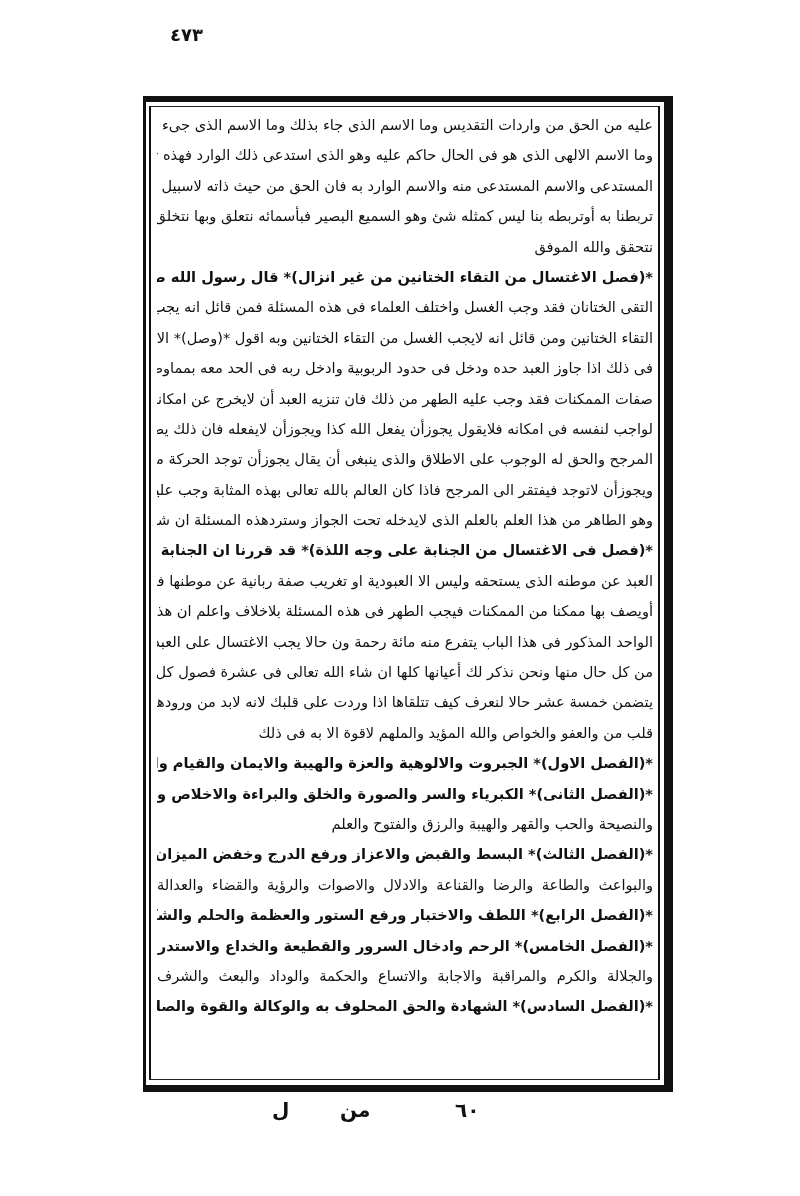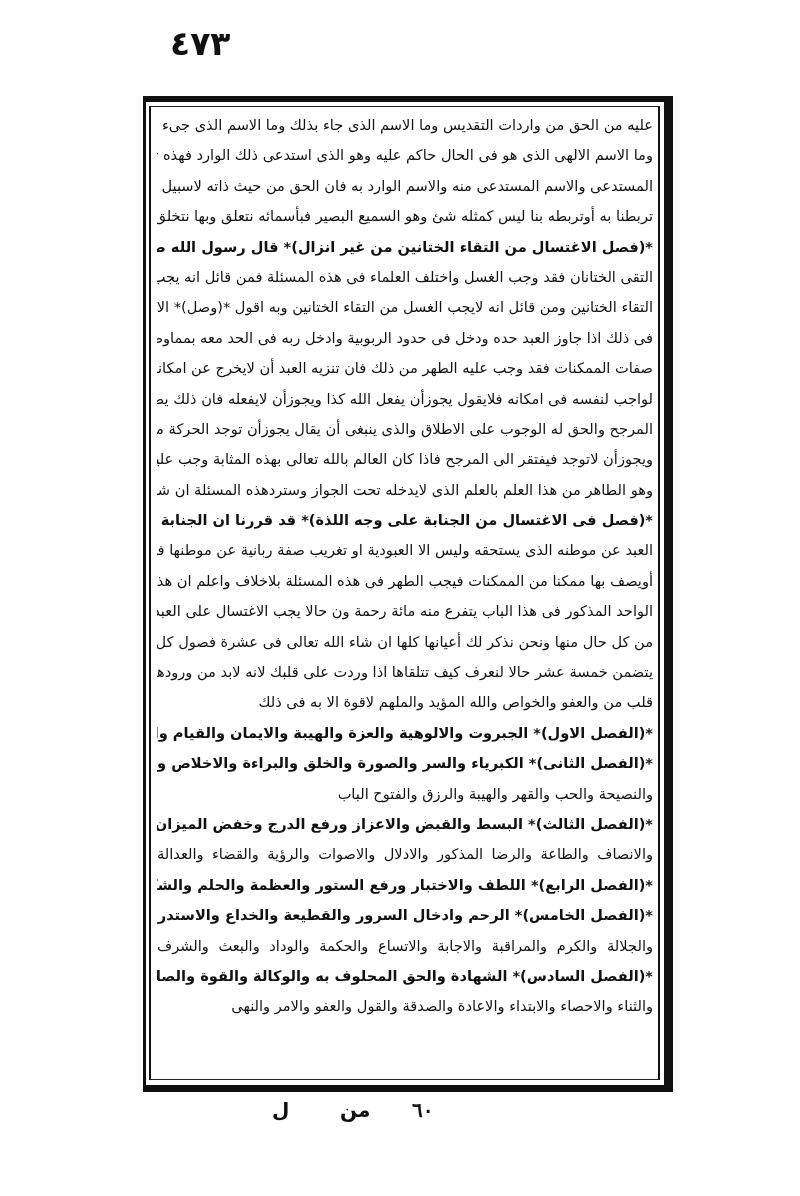--- a/index.html
+++ b/index.html
@@ -1,77 +1,77 @@
 <!DOCTYPE html>
 <html><head>
 <meta charset="utf-8">
 <style>
   html, body { margin: 0; padding: 0; background: #ffffff; }
   body { width: 800px; height: 1196px; position: relative; overflow: hidden;
          font-family: "DejaVu Sans", sans-serif; color: #111; }
-  .page-number { position: absolute; left: 170px; top: 24px; font-size: 33px; font-weight: bold;
+  .page-number { position: absolute; left: 170px; top: 24px; font-size: 18px; font-weight: bold;
                  letter-spacing: 1px; color: #111; }
   .frame { position: absolute; left: 143px; top: 96px; width: 530px; height: 996px; box-sizing: border-box; }
   .frame-outer-top { position: absolute; left: 0; top: 0; width: 100%; height: 6px; background: #111; }
   .frame-outer-bottom { position: absolute; left: 0; bottom: 0; width: 100%; height: 7px; background: #111; }
   .frame-outer-left { position: absolute; left: 0; top: 0; width: 3px; height: 100%; background: #111; }
   .frame-outer-right { position: absolute; right: 0; top: 0; width: 9px; height: 100%; background: #111; }
   .frame-inner { position: absolute; left: 6px; top: 10px; right: 13px; bottom: 12px;
                  border-left: 2px solid #111; border-right: 2px solid #111; border-top: 1px solid #222; border-bottom: 1px solid #222; }
   .text-block { position: absolute; left: 14px; right: 20px; top: 14px; bottom: 16px;
                 direction: rtl; text-align: justify; font-family: "DejaVu Sans", sans-serif; }
   .line { height: 30.4px; line-height: 30.4px; font-size: 14.6px; white-space: nowrap; overflow: hidden;
           text-align: justify; text-align-last: justify; }
   .line.short { text-align-last: right; }
   .line.heading { font-weight: bold; }
   .signature { position: absolute; top: 1098px; font-size: 20px; font-weight: bold; color: #111; direction: rtl; }
   .sig-1 { left: 272px; }
   .sig-2 { left: 340px; }
-  .sig-3 { left: 412px; font-family: Liberation Serif, serif; }
+  .sig-3 { left: 455px; }
 </style>
 </head>
 <body>
 
 <div class="page-number">٤٧٣</div>
 
 <div class="frame">
   <div class="frame-outer-top"></div>
   <div class="frame-outer-bottom"></div>
   <div class="frame-outer-left"></div>
   <div class="frame-outer-right"></div>
   <div class="frame-inner"></div>
   <div class="text-block" id="text-block">
       <div class="line">عليه من الحق من واردات التقديس وما الاسم الذى جاء بذلك وما الاسم الذى جىء به من عنده</div>
       <div class="line">وما الاسم الالهى الذى هو فى الحال حاكم عليه وهو الذى استدعى ذلك الوارد فهذه ثلاثة الاسم</div>
       <div class="line">المستدعى والاسم المستدعى منه والاسم الوارد به فان الحق من حيث ذاته لاسبيل لمناسبة</div>
       <div class="line">تربطنا به أوتربطه بنا ليس كمثله شئ وهو السميع البصير فبأسمائه نتعلق وبها نتخلق وبها</div>
+      <div class="line short">نتحقق والله الموفق</div>
       <div class="line heading">*(فصل الاغتسال من التقاء الختانين من غير انزال)* قال رسول الله صلى الله عليه وسلم اذا</div>
       <div class="line">التقى الختانان فقد وجب الغسل واختلف العلماء فى هذه المسئلة فمن قائل انه يجب الغسل من</div>
       <div class="line">التقاء الختانين ومن قائل انه لايجب الغسل من التقاء الختانين وبه اقول *(وصل)* الاعتبار</div>
       <div class="line">فى ذلك اذا جاوز العبد حده ودخل فى حدود الربوبية وادخل ربه فى الحد معه بمماوصفه به من</div>
       <div class="line">صفات الممكنات فقد وجب عليه الطهر من ذلك فان تنزيه العبد أن لايخرج عن امكانه ولايدخل</div>
       <div class="line">لواجب لنفسه فى امكانه فلايقول يجوزأن يفعل الله كذا ويجوزأن لايفعله فان ذلك يطلب</div>
       <div class="line">المرجح والحق له الوجوب على الاطلاق والذى ينبغى أن يقال يجوزأن توجد الحركة من المتحرك</div>
       <div class="line">ويجوزأن لاتوجد فيفتقر الى المرجح فاذا كان العالم بالله تعالى بهذه المثابة وجب عليه الاغتسال</div>
       <div class="line">وهو الطاهر من هذا العلم بالعلم الذى لايدخله تحت الجواز وستردهذه المسئلة ان شاء الله تعالى</div>
       <div class="line heading">*(فصل فى الاغتسال من الجنابة على وجه اللذة)* قد قررنا ان الجنابة هى الغربة وهى هذه غربة</div>
       <div class="line">العبد عن موطنه الذى يستحقه وليس الا العبودية او تغريب صفة ربانية عن موطنها فيتصف بها</div>
       <div class="line">أويصف بها ممكنا من الممكنات فيجب الطهر فى هذه المسئلة بلاخلاف واعلم ان هذا الغسل</div>
       <div class="line">الواحد المذكور فى هذا الباب يتفرع منه مائة رحمة ون حالا يجب الاغتسال على العبد فى قلبه</div>
       <div class="line">من كل حال منها ونحن نذكر لك أعيانها كلها ان شاء الله تعالى فى عشرة فصول كل فصل منها</div>
       <div class="line">يتضمن خمسة عشر حالا لنعرف كيف تتلقاها اذا وردت على قلبك لانه لابد من ورودها على كل</div>
       <div class="line short">قلب من والعفو والخواص والله المؤيد والملهم لاقوة الا به فى ذلك</div>
       <div class="line heading">*(الفصل الاول)* الجبروت والالوهية والعزة والهيبة والايمان والقيام والشوق والولاء</div>
       <div class="line heading">*(الفصل الثانى)* الكبرياء والسر والصورة والخلق والبراءة والاخلاص والاقرار والبواعث</div>
-      <div class="line short">والنصيحة والحب والقهر والهيبة والرزق والفتوح الباب</div>
+      <div class="line short">والنصيحة والحب والقهر والهيبة والرزق والفتوح والعلم</div>
       <div class="line heading">*(الفصل الثالث)* البسط والقبض والاعزاز ورفع الدرج وخفض الميزان والشرك</div>
-      <div class="line">والانصاف والطاعة والرضا المذكور والادلال والاصوات والرؤية والقضاء والعدالة</div>
+      <div class="line">والبواعث والطاعة والرضا والقناعة والادلال والاصوات والرؤية والقضاء والعدالة</div>
       <div class="line heading">*(الفصل الرابع)* اللطف والاختبار ورفع الستور والعظمة والحلم والشكر والاعتلاء</div>
       <div class="line heading">*(الفصل الخامس)* الرحم وادخال السرور والقطيعة والخداع والاستدراج والحسبان</div>
       <div class="line">والجلالة والكرم والمراقبة والاجابة والاتساع والحكمة والوداد والبعث والشرف</div>
       <div class="line heading">*(الفصل السادس)* الشهادة والحق المحلوف به والوكالة والقوة والصلابة فى كل شئ والنصرة</div>
-      <div class="line short">والثناء والاحصاء والابتداء والاعادة والصدقة والقول والعفو والامر والنهى</div>
     </div>
 </div>
 
 <div class="signature sig-1">ل</div>
 <div class="signature sig-2">من</div>
 <div class="signature sig-3">٦٠</div>
 
 </body></html>

